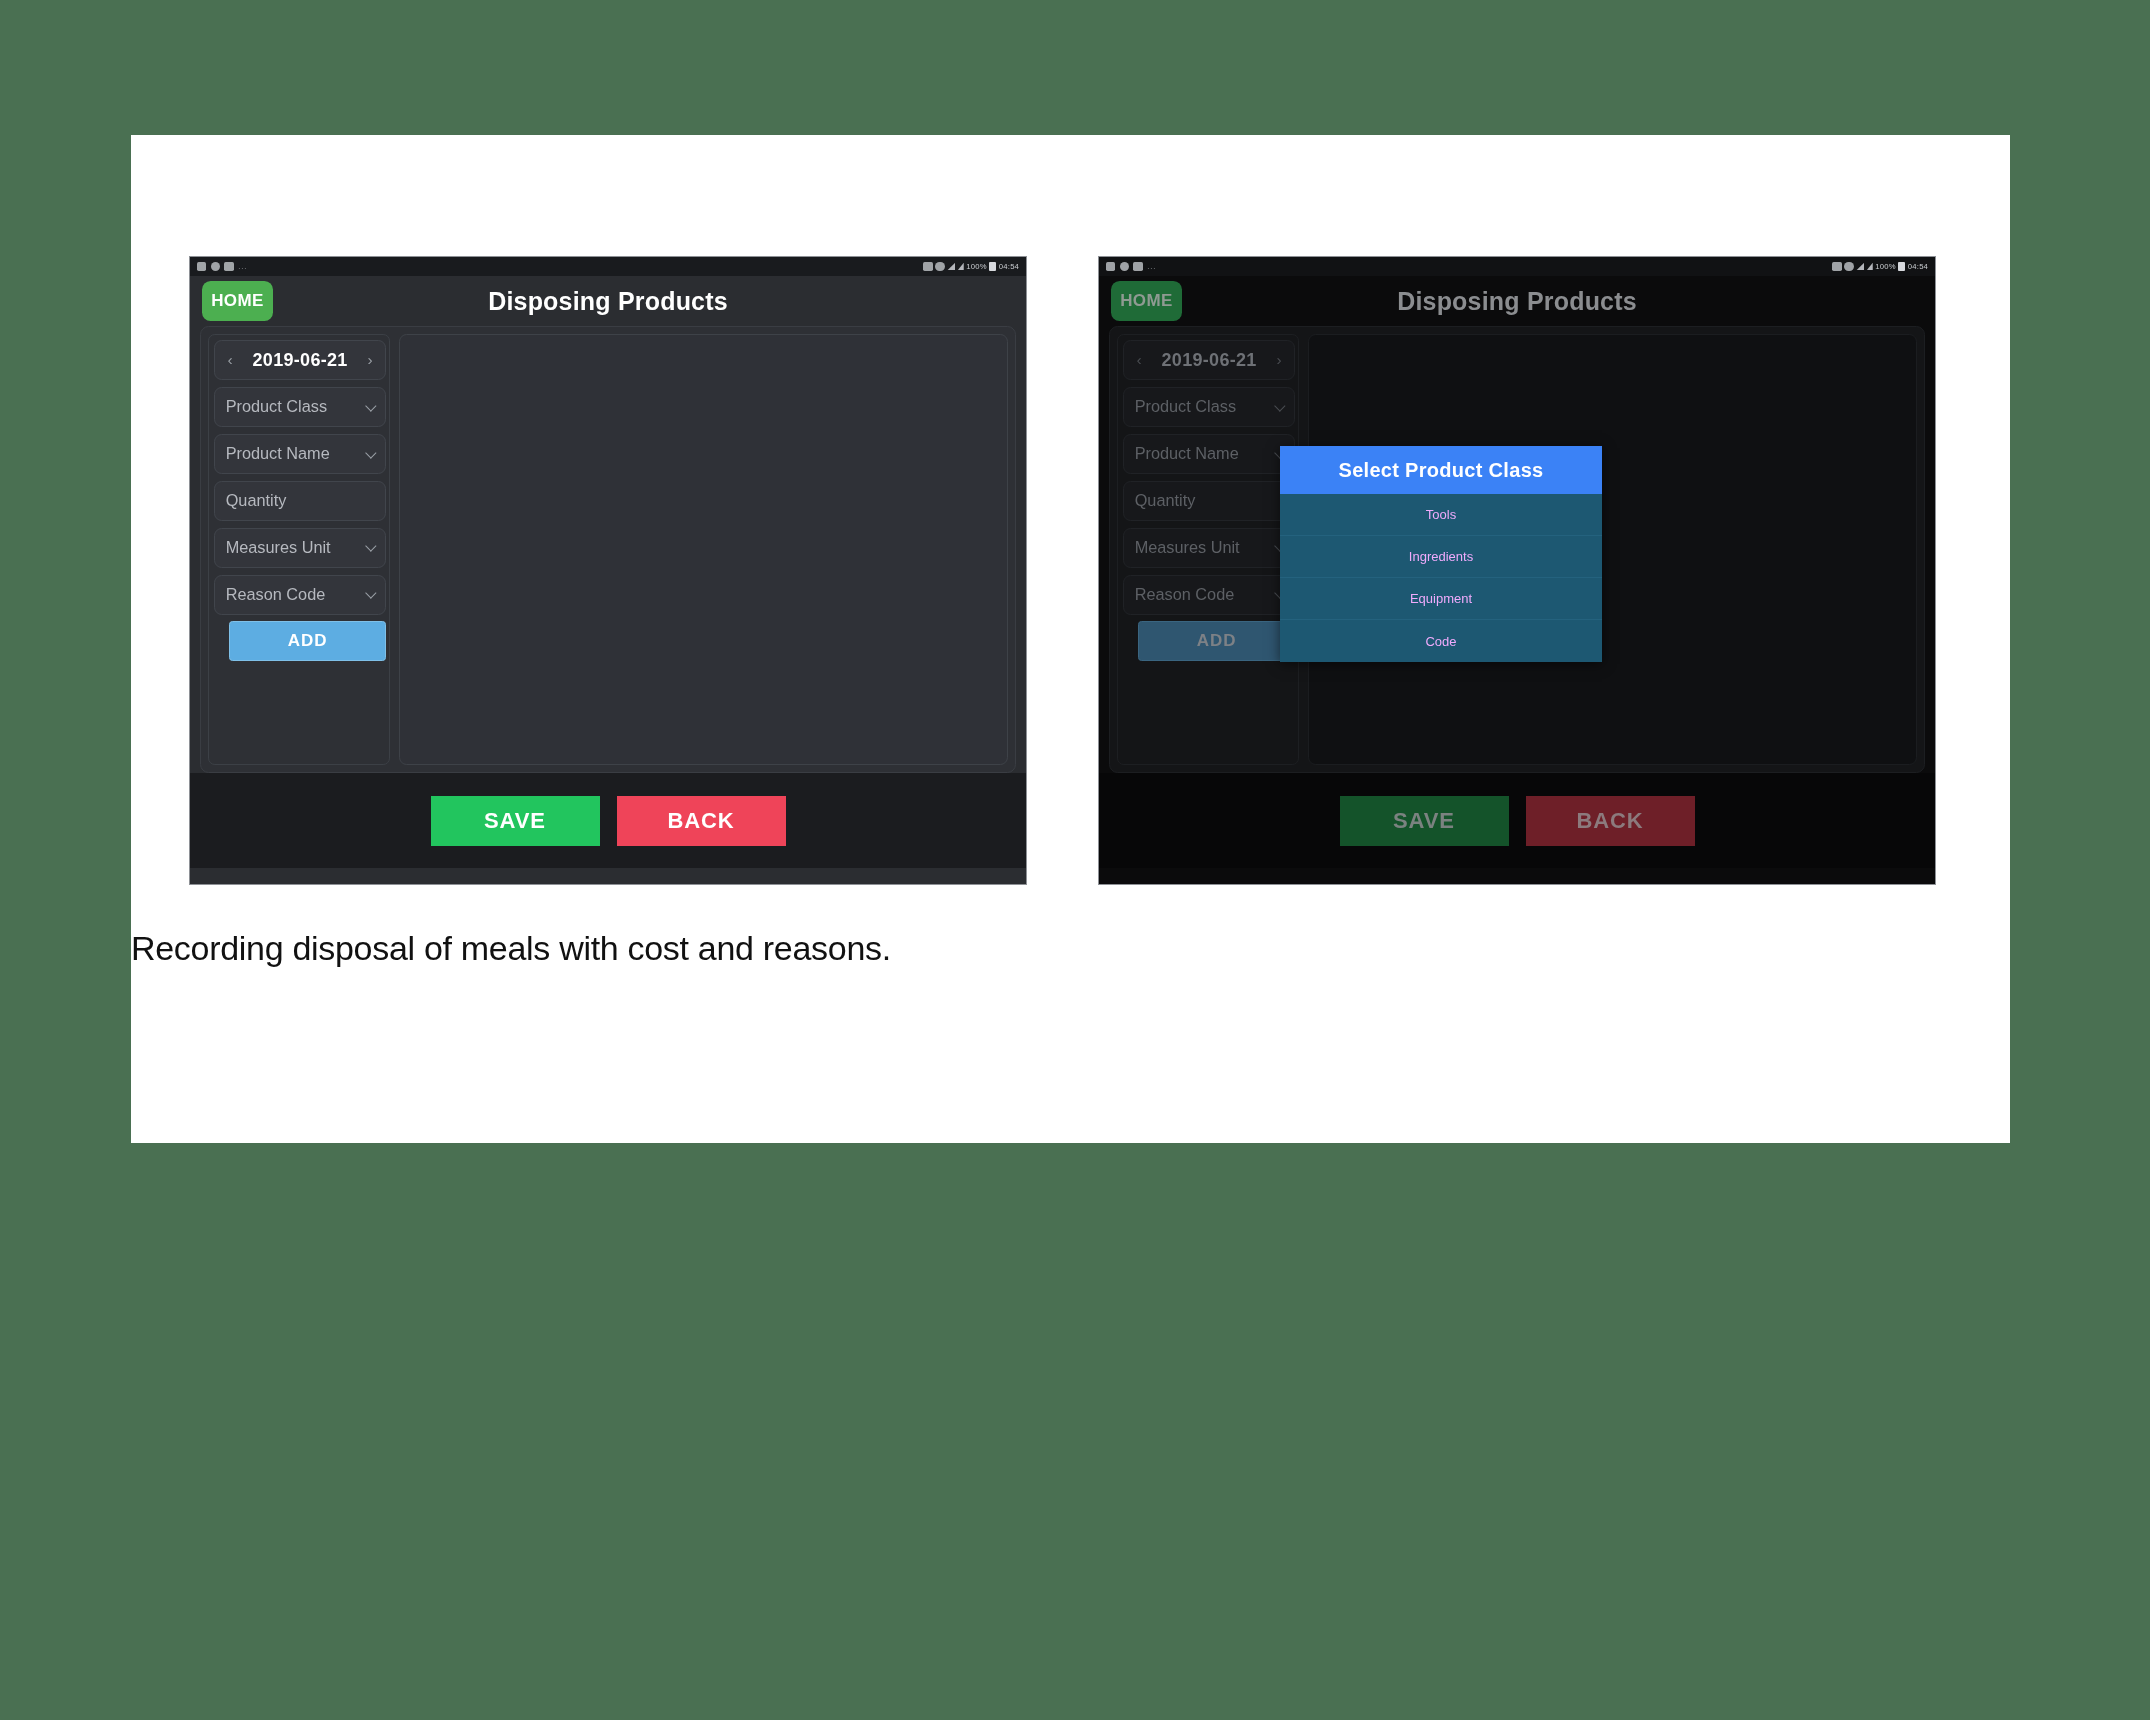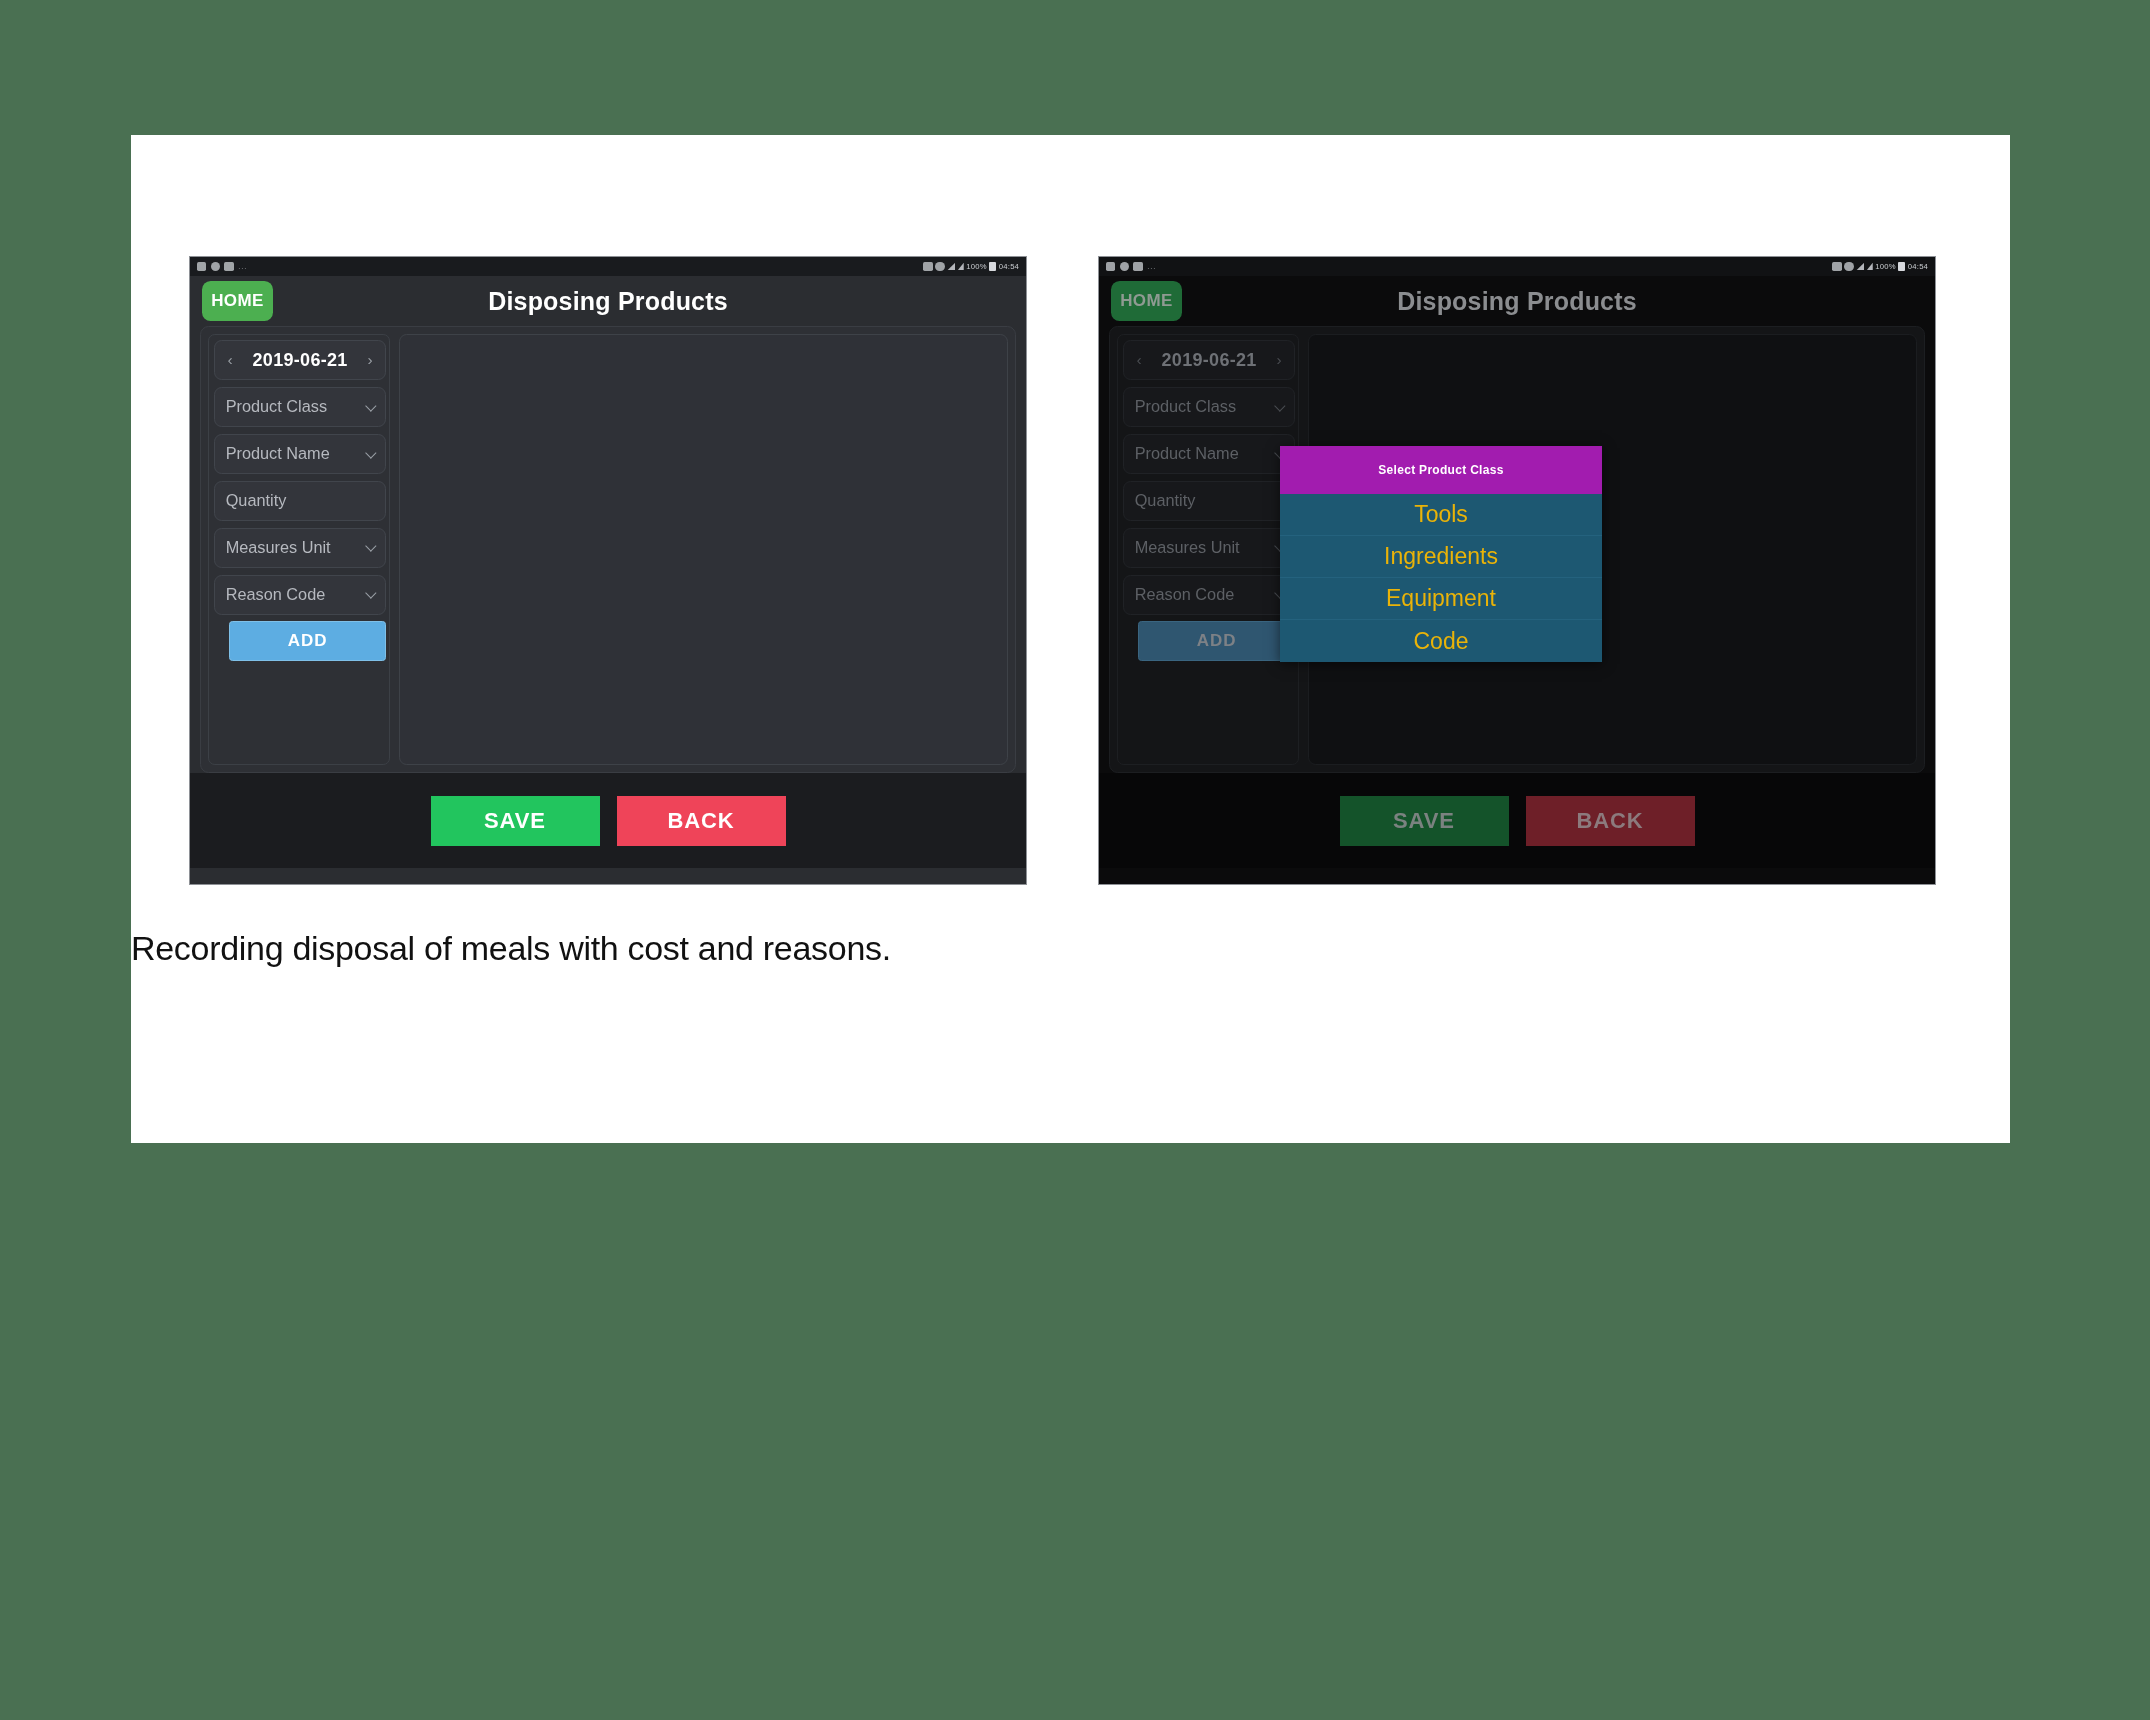--- a/index.html
+++ b/index.html
@@ -273,34 +273,34 @@
     left: 181px;
     top: 189px;
     width: 322px;
     background: #1d5872;
     box-shadow: 0 1.7px 12px rgba(0,0,0,.55);
     z-index: 20;
     overflow: hidden;
   }
   .dialog-title {
     height: 48px;
-    background: #a21caf;
-    color: #ffffff;
-    font-size: 12px;
+    background: #3b82f6;
+    color: #ffffff;
+    font-size: 20px;
     font-weight: bold;
     display: flex;
     align-items: center;
     justify-content: center;
     letter-spacing: 0.3px;
   }
   .dialog-item {
     height: 42px;
     background: #1d5872;
-    color: #eab308;
-    font-size: 23px;
+    color: #f0abfc;
+    font-size: 13px;
     display: flex;
     align-items: center;
     justify-content: center;
     border-bottom: 0.9px solid #24627e;
     cursor: pointer;
   }
   .dialog-item:last-child { border-bottom: none; }
 
   
   .caption {

